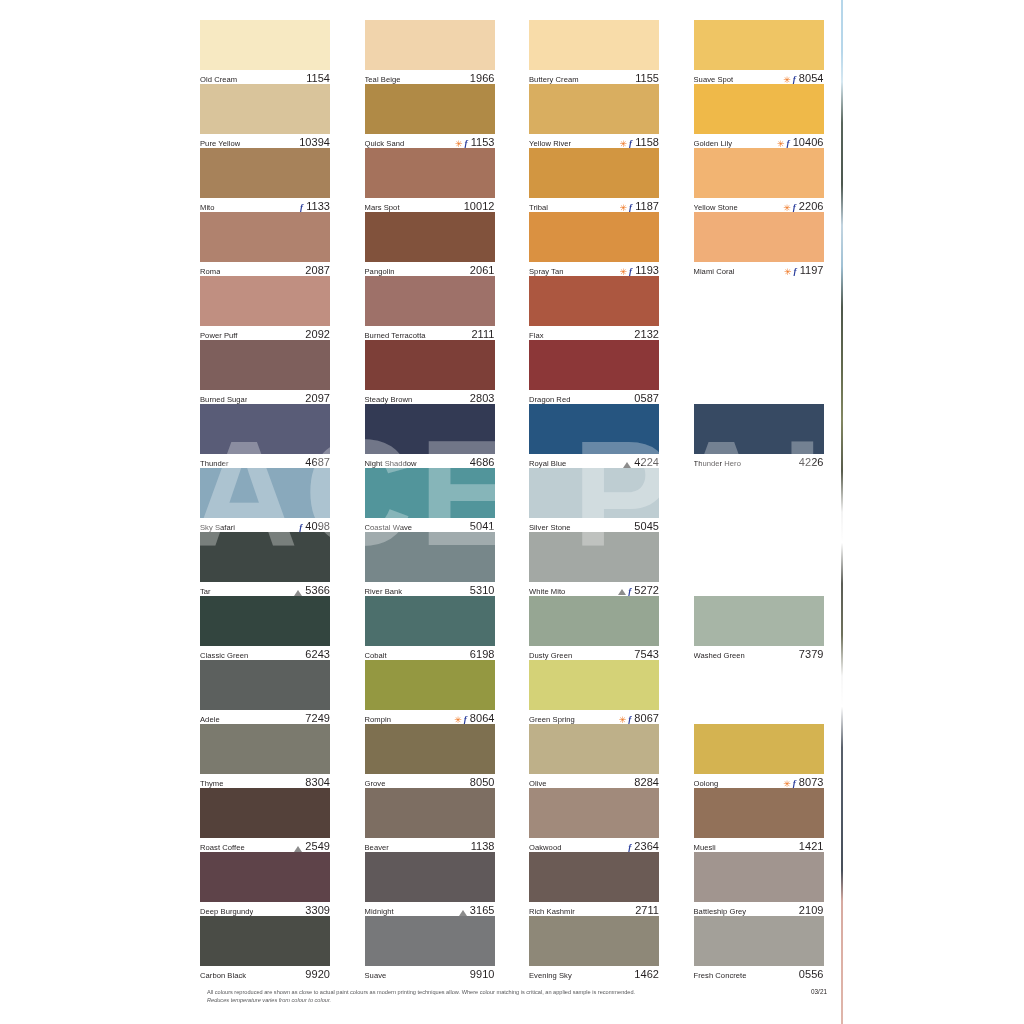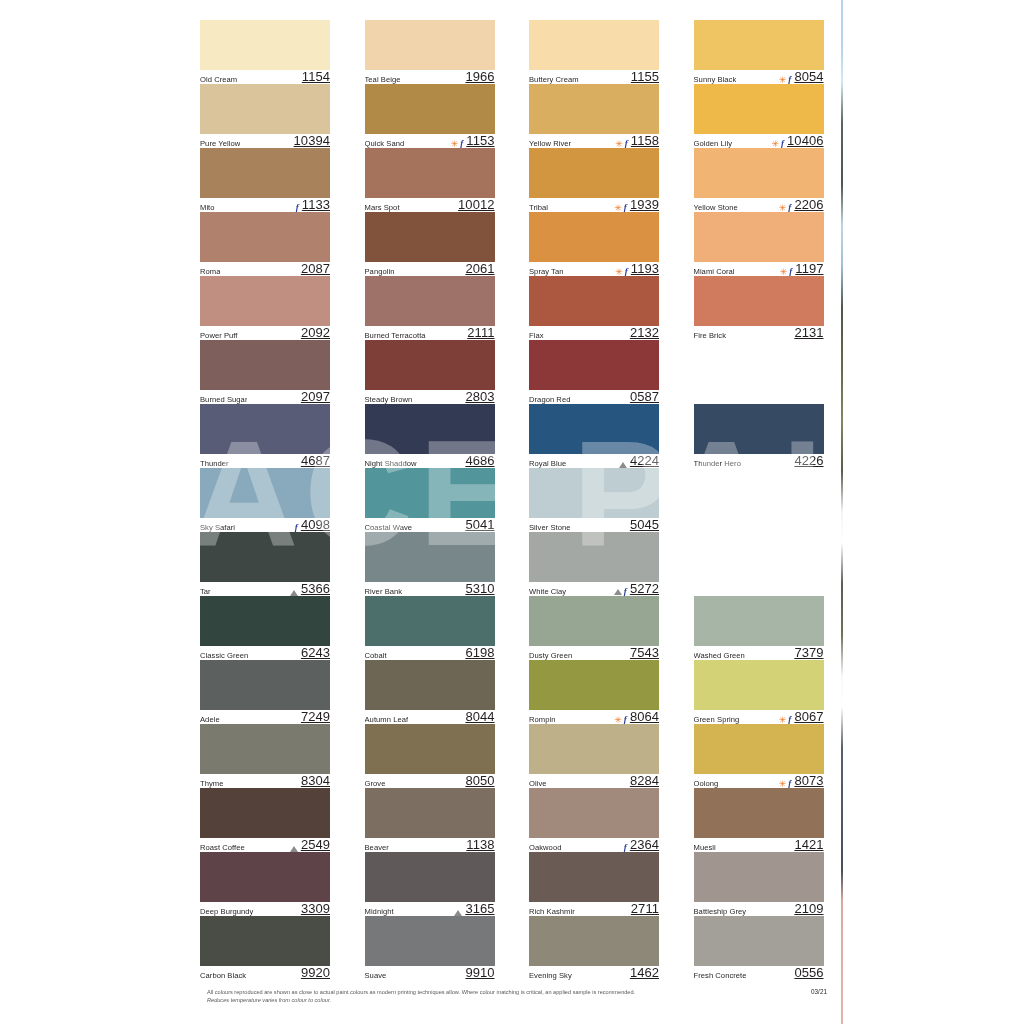--- a/index.html
+++ b/index.html
@@ -78,23 +78,22 @@
     overflow: hidden;
   }
   .swatch-spacer { flex: 1 1 auto; }
   .swatch-icons {
     display: inline-flex;
     align-items: center;
     gap: 2px;
     margin-right: 3px;
   }
   .swatch-code {
-    font-size: 13px;
+    font-size: 11px;
     color: #231f20;
-    text-decoration: underline;
   }
   .ic {
     display: inline-block;
     line-height: 1;
     font-size: 8px;
   }
   .ic-star {
     color: #ef7622;
     font-size: 9px;
     position: relative;
@@ -191,21 +190,21 @@
           <div class="swatch-color" title="#F8DCA9" style="background: rgb(248, 220, 169);"></div>
           <div class="swatch-meta">
             <span class="swatch-name">Buttery Cream</span>
             <span class="swatch-spacer"></span>
             <span class="swatch-code">1155</span>
           </div>
         </div>
         <div class="swatch-cell">
           <div class="swatch-color" title="#EFC564" style="background: rgb(239, 197, 100);"></div>
           <div class="swatch-meta">
-            <span class="swatch-name">Sunny Black</span>
+            <span class="swatch-name">Suave Spot</span>
             <span class="swatch-spacer"></span>
             <span class="swatch-icons">
               <span class="ic ic-star">✳</span>
               <span class="ic ic-f">f</span>
             </span>
             <span class="swatch-code">8054</span>
           </div>
         </div>
       </div>
       <div class="grid-row">
@@ -276,21 +275,21 @@
         </div>
         <div class="swatch-cell">
           <div class="swatch-color" title="#D29641" style="background: rgb(210, 150, 65);"></div>
           <div class="swatch-meta">
             <span class="swatch-name">Tribal</span>
             <span class="swatch-spacer"></span>
             <span class="swatch-icons">
               <span class="ic ic-star">✳</span>
               <span class="ic ic-f">f</span>
             </span>
-            <span class="swatch-code">1939</span>
+            <span class="swatch-code">1187</span>
           </div>
         </div>
         <div class="swatch-cell">
           <div class="swatch-color" title="#F2B472" style="background: rgb(242, 180, 114);"></div>
           <div class="swatch-meta">
             <span class="swatch-name">Yellow Stone</span>
             <span class="swatch-spacer"></span>
             <span class="swatch-icons">
               <span class="ic ic-star">✳</span>
               <span class="ic ic-f">f</span>
@@ -359,28 +358,20 @@
           </div>
         </div>
         <div class="swatch-cell">
           <div class="swatch-color" title="#AC5740" style="background: rgb(172, 87, 64);"></div>
           <div class="swatch-meta">
             <span class="swatch-name">Flax</span>
             <span class="swatch-spacer"></span>
             <span class="swatch-code">2132</span>
           </div>
         </div>
-        <div class="swatch-cell">
-          <div class="swatch-color" title="#D07B5E" style="background: rgb(208, 123, 94);"></div>
-          <div class="swatch-meta">
-            <span class="swatch-name">Fire Brick</span>
-            <span class="swatch-spacer"></span>
-            <span class="swatch-code">2131</span>
-          </div>
-        </div>
       </div>
       <div class="grid-row">
         <div class="swatch-cell">
           <div class="swatch-color" title="#7E5F5C" style="background: rgb(126, 95, 92);"></div>
           <div class="swatch-meta">
             <span class="swatch-name">Burned Sugar</span>
             <span class="swatch-spacer"></span>
             <span class="swatch-code">2097</span>
           </div>
         </div>
@@ -483,21 +474,21 @@
           <div class="swatch-color" title="#77878A" style="background: rgb(119, 135, 138);"></div>
           <div class="swatch-meta">
             <span class="swatch-name">River Bank</span>
             <span class="swatch-spacer"></span>
             <span class="swatch-code">5310</span>
           </div>
         </div>
         <div class="swatch-cell">
           <div class="swatch-color" title="#A3A8A4" style="background: rgb(163, 168, 164);"></div>
           <div class="swatch-meta">
-            <span class="swatch-name">White Clay</span>
+            <span class="swatch-name">White Mito</span>
             <span class="swatch-spacer"></span>
             <span class="swatch-icons">
               <span class="ic ic-tri"></span>
               <span class="ic ic-f">f</span>
             </span>
             <span class="swatch-code">5272</span>
           </div>
         </div>
       </div>
       <div class="grid-row">
@@ -534,28 +525,20 @@
           </div>
         </div>
       </div>
       <div class="grid-row">
         <div class="swatch-cell">
           <div class="swatch-color" title="#5C605E" style="background: rgb(92, 96, 94);"></div>
           <div class="swatch-meta">
             <span class="swatch-name">Adele</span>
             <span class="swatch-spacer"></span>
             <span class="swatch-code">7249</span>
-          </div>
-        </div>
-        <div class="swatch-cell">
-          <div class="swatch-color" title="#6D6655" style="background: rgb(109, 102, 85);"></div>
-          <div class="swatch-meta">
-            <span class="swatch-name">Autumn Leaf</span>
-            <span class="swatch-spacer"></span>
-            <span class="swatch-code">8044</span>
           </div>
         </div>
         <div class="swatch-cell">
           <div class="swatch-color" title="#949841" style="background: rgb(148, 152, 65);"></div>
           <div class="swatch-meta">
             <span class="swatch-name">Rompin</span>
             <span class="swatch-spacer"></span>
             <span class="swatch-icons">
               <span class="ic ic-star">✳</span>
               <span class="ic ic-f">f</span>

